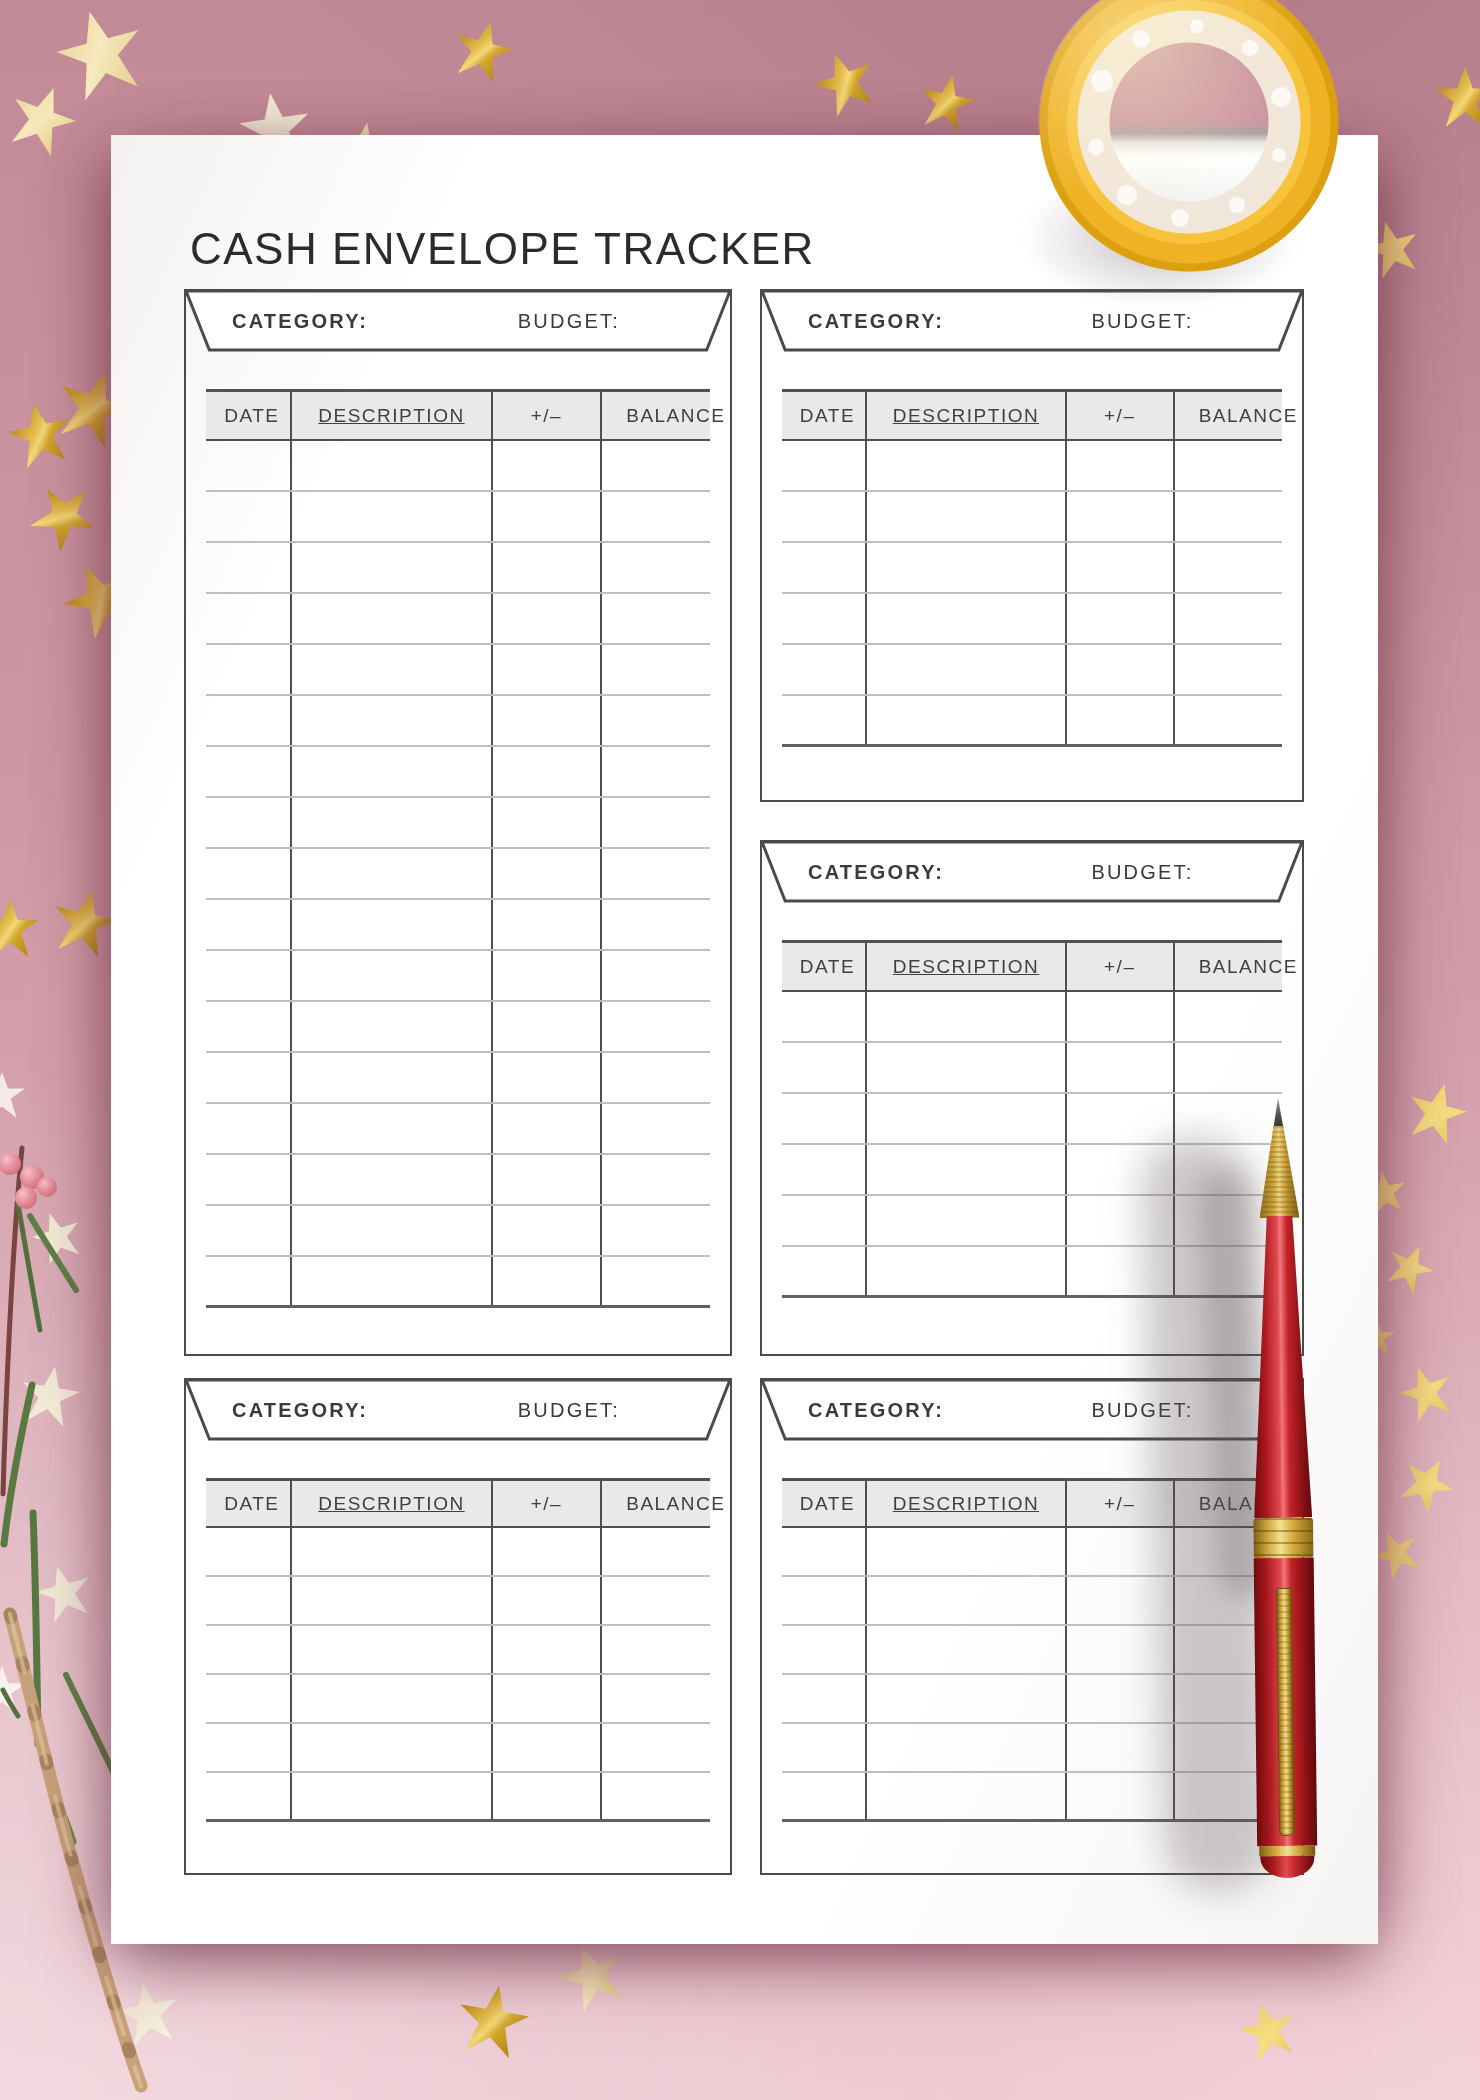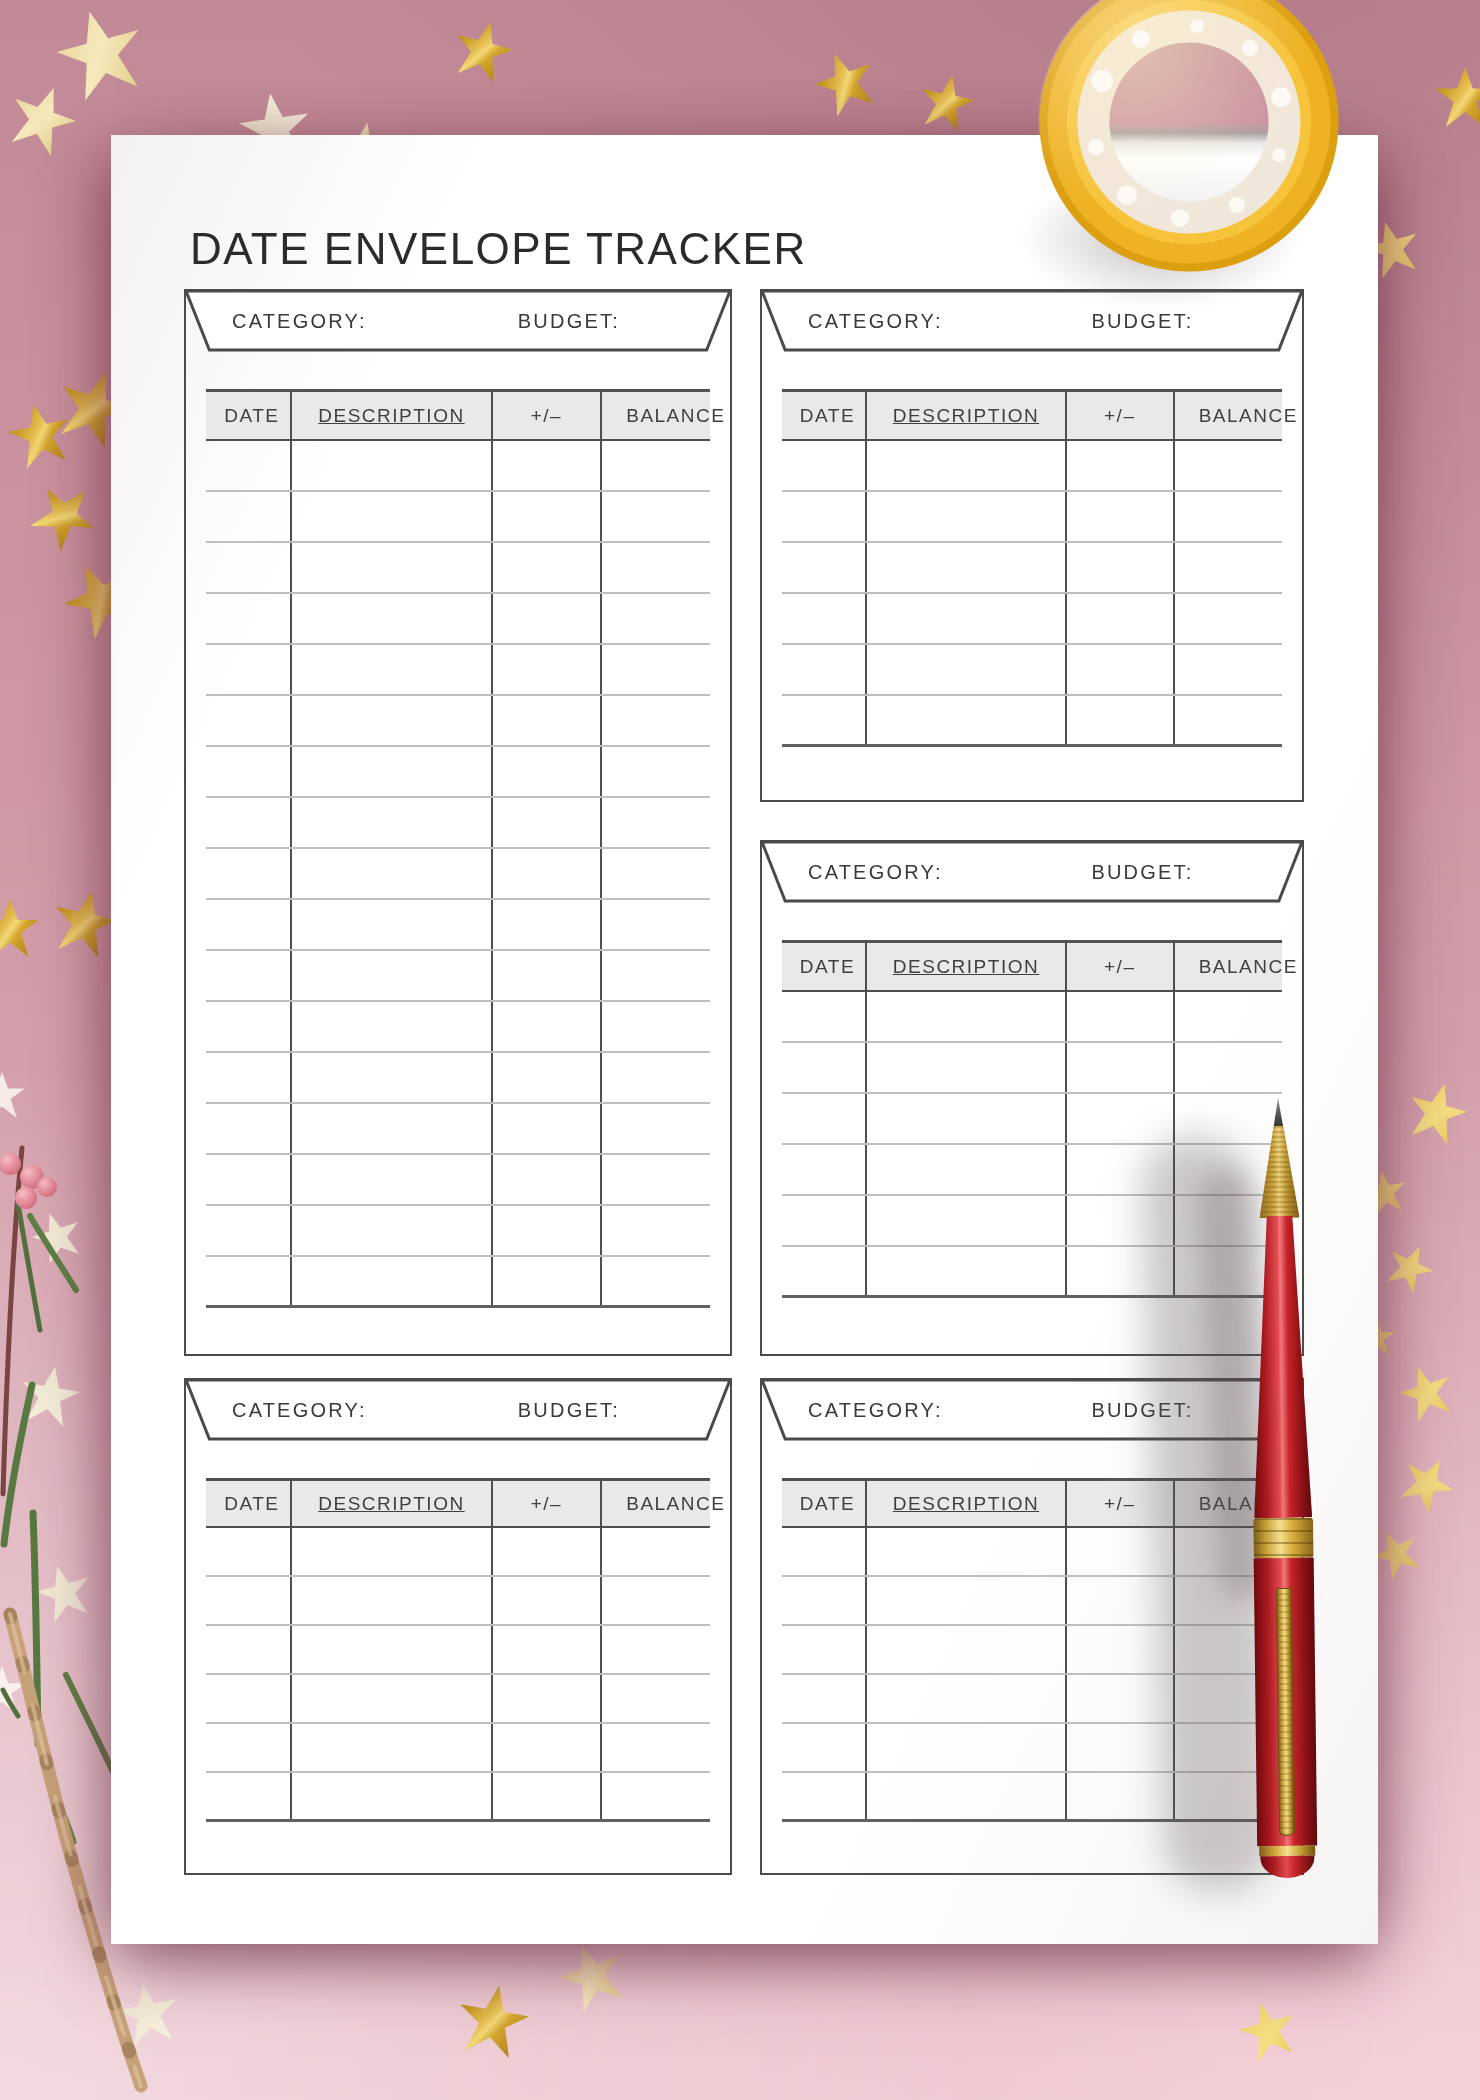--- a/index.html
+++ b/index.html
@@ -29,21 +29,21 @@
   
   .env{position:absolute;border:2.5px solid var(--line-dark);--headH:52px;--rowH:51px;}
   #env1{left:73px;top:154px;width:544px;height:1063px;}
   #env2{left:649px;top:154px;width:540px;height:509px;}
   #env3{left:649px;top:705px;width:540px;height:512px;}
   #env4{left:73px;top:1243px;width:544px;height:493px;--headH:50px;--rowH:49px;}
   #env5{left:649px;top:1243px;width:540px;height:493px;--headH:50px;--rowH:49px;}
   .flap{position:absolute;left:-2px;top:-2px;width:calc(100% + 4px);height:64px;}
   .flap-label{position:absolute;top:0;height:62px;line-height:60px;font-size:20px;
     letter-spacing:2.2px;color:var(--label-text);white-space:nowrap;}
-  .flap-label.cat{left:46px;}
+  .flap-label.cat{left:46px;font-weight:bold;}
   .flap-label.bud{left:61%;}
   .tbl{position:absolute;left:20px;right:20px;top:98px;}
   .tbl-head{display:flex;height:var(--headH);background:var(--header-bg);
     border-top:3px solid #525252;border-bottom:2px solid #4f4f4f;box-sizing:border-box;}
   .th{display:flex;align-items:center;justify-content:center;font-size:19px;
     letter-spacing:1.5px;color:#3f3f3f;box-sizing:border-box;border-right:2px solid #4f4f4f;}
   .th:last-child{border-right:none;}
   .tr{display:flex;height:var(--rowH);border-bottom:2px solid var(--line-light);box-sizing:border-box;}
   .tr:last-child{border-bottom:3px solid #616161;}
   .td{box-sizing:border-box;border-right:2px solid #4f4f4f;}
@@ -155,21 +155,21 @@
   </g>
   <g>
     <circle cx="10" cy="34" r="11" fill="url(#bud)"></circle>
     <circle cx="32" cy="47" r="12" fill="url(#bud)"></circle>
     <circle cx="26" cy="68" r="11" fill="url(#bud)"></circle>
     <circle cx="47" cy="57" r="10" fill="url(#bud)"></circle>
   </g>
 </svg>
 
 <div class="paper">
-  <div class="title">DATE ENVELOPE TRACKER</div>
+  <div class="title">CASH ENVELOPE TRACKER</div>
 
   <div class="env" id="env1">
   <svg class="flap" viewBox="0 0 540 64" preserveAspectRatio="none">
     <polygon points="2,2 538,2 515,61 25,61" fill="#ffffff" stroke="#4a4a4a" stroke-width="3" vector-effect="non-scaling-stroke"></polygon>
   </svg>
   <div class="flap-label cat">CATEGORY:</div>
   <div class="flap-label bud">BUDGET:</div>
   <div class="tbl">
     <div class="tbl-head">
           <div class="th c0">DATE</div>

